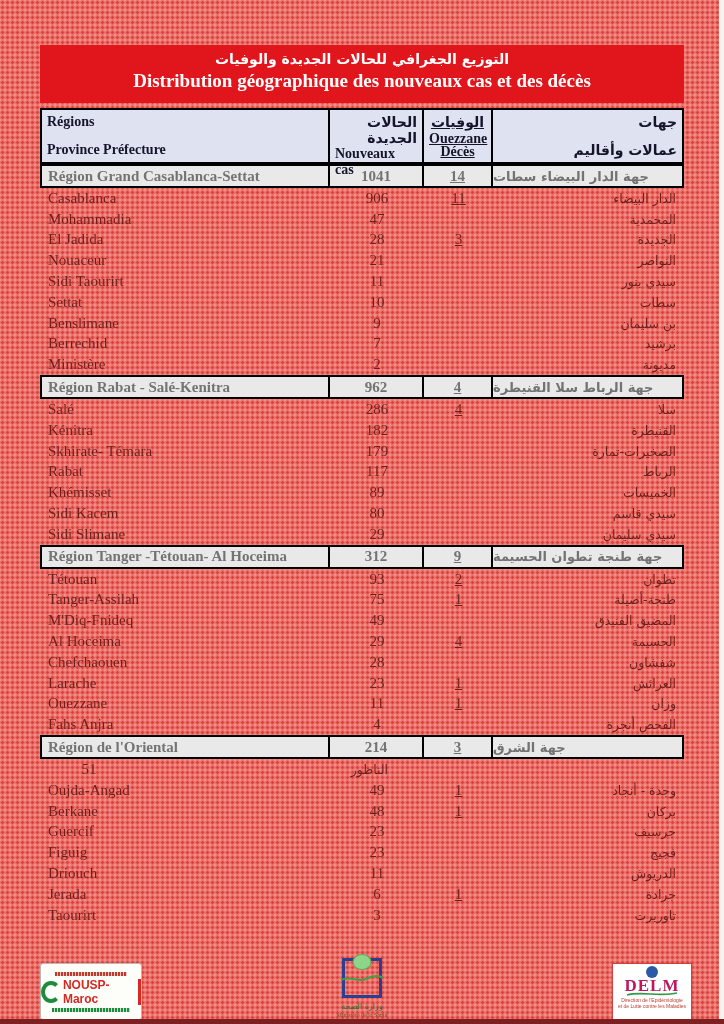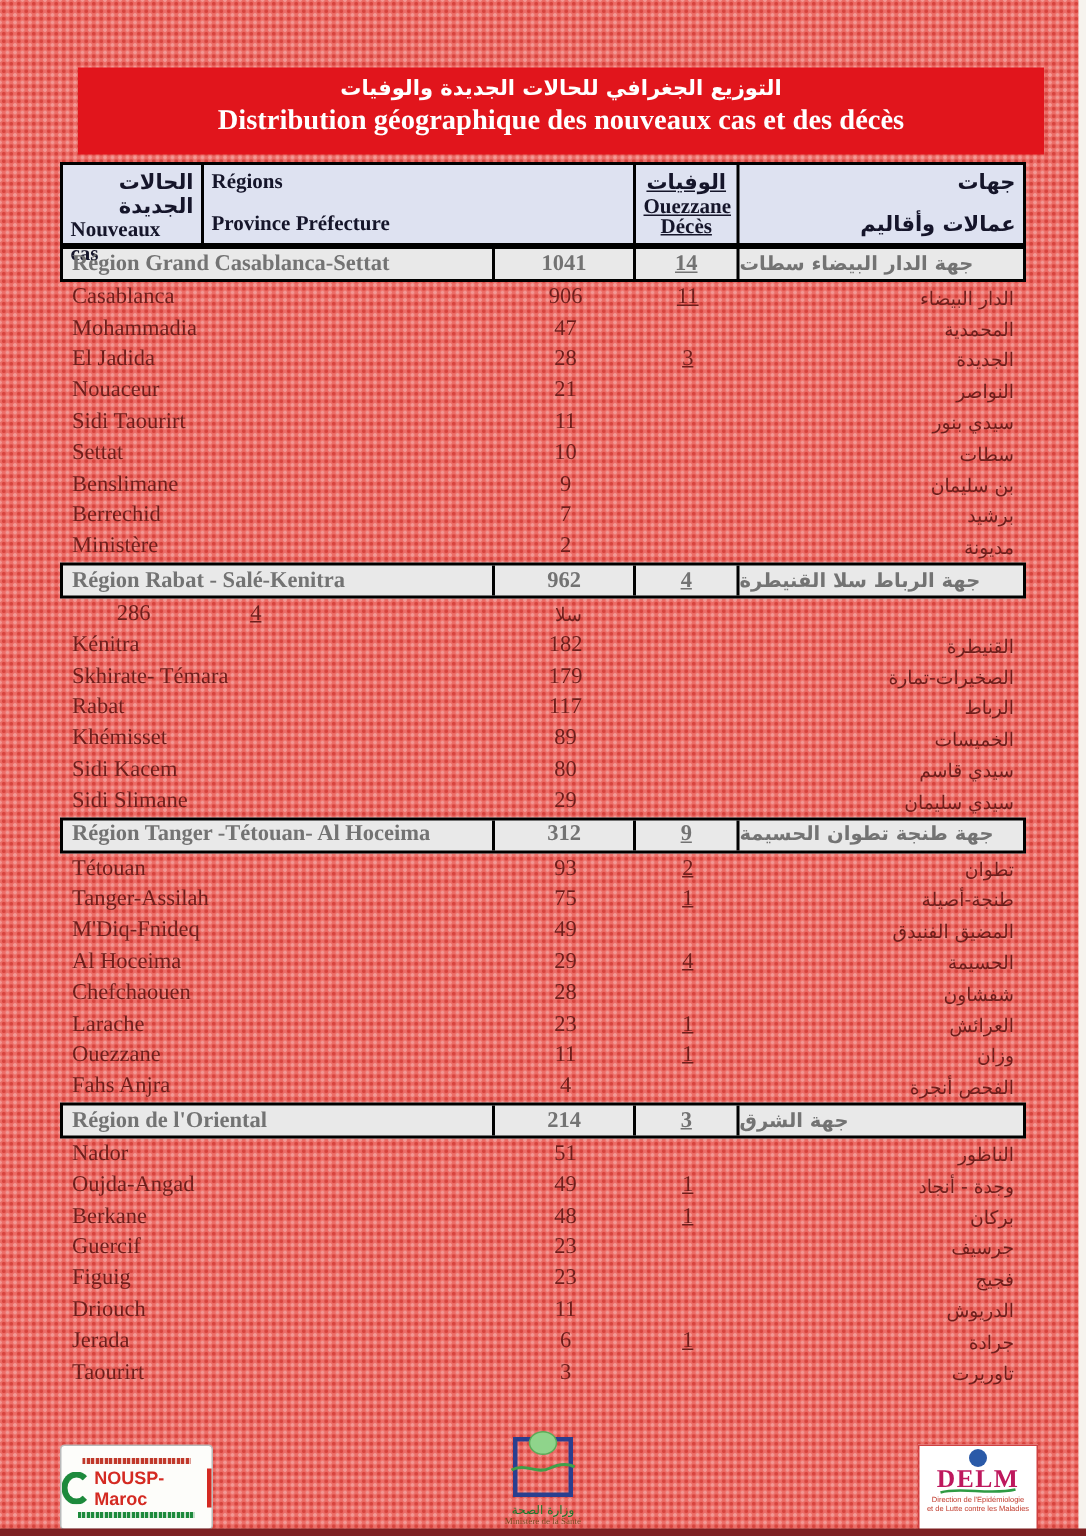--- a/index.html
+++ b/index.html
@@ -13,21 +13,21 @@
     background-size:5px 5px;
     background-position:0 0,2.5px 2.5px;
   }
   .right-edge{position:absolute;right:0;top:0;width:5px;height:100%;background:#f6f3ee;}
   .bottom-edge{position:absolute;left:0;bottom:0;width:100%;height:5px;background:#7c2022;}
 
   
   .title-band{
     position:absolute;left:40px;top:45px;width:644px;height:58px;
     background:var(--accent,#e1151c);color:#fff;text-align:center;
-    box-sizing:border-box;padding-top:6px;margin-left:12px;
+    box-sizing:border-box;padding-top:6px;
   }
   .title-ar{font-family:"DejaVu Sans",sans-serif;font-size:14px;font-weight:bold;direction:rtl;}
   .title-fr{font-size:19px;font-weight:bold;margin-top:3px;}
 
   
   .table{position:absolute;left:40px;top:108px;width:644px;}
   .cell{box-sizing:border-box;flex:none;}
   .c1{width:288px;} .c2{width:94px;} .c3{width:69px;text-decoration:underline;} .c4{width:189px;}
 
   .thead{
@@ -96,27 +96,27 @@
 
 <div class="page">
 
   <div class="title-band">
     <div class="title-ar">التوزيع الجغرافي للحالات الجديدة والوفيات</div>
     <div class="title-fr">Distribution géographique des nouveaux cas et des décès</div>
   </div>
 
   <div class="table">
     <div class="thead">
+      <div class="cell c1">
+        <div>Régions</div>
+        <div>Province Préfecture</div>
+      </div>
       <div class="cell c2">
         <div class="ar">الحالات الجديدة</div>
         <div>Nouveaux cas</div>
-      </div>
-      <div class="cell c1">
-        <div>Régions</div>
-        <div>Province Préfecture</div>
       </div>
       <div class="cell c3">
         <div class="ar">الوفيات</div>
         <div class="fr">Ouezzane Décès</div>
       </div>
       <div class="cell c4">
         <div class="ar">جهات</div>
         <div class="ar">عمالات وأقاليم</div>
       </div>
     </div>
@@ -196,20 +196,21 @@
 
   <div class="region-block">
     <div class="region-row">
       <div class="cell c1 region-name-fr">Région Rabat - Salé-Kenitra</div>
       <div class="cell c2 region-cases">962</div>
       <div class="cell c3 region-deaths">4</div>
       <div class="cell c4 region-name-ar">جهة الرباط سلا القنيطرة</div>
     </div>
     <div class="region-rows">
   <div class="data-row">
+    <div class="cell c1 fr-name">Salé</div>
     <div class="cell c2 cases">286</div>
     <div class="cell c3 deaths">4</div>
     <div class="cell c4 ar-name">سلا</div>
   </div>
 
   <div class="data-row">
     <div class="cell c1 fr-name">Kénitra</div>
     <div class="cell c2 cases">182</div>
     <div class="cell c3 deaths"></div>
     <div class="cell c4 ar-name">القنيطرة</div>
@@ -320,21 +321,20 @@
 
   <div class="region-block">
     <div class="region-row">
       <div class="cell c1 region-name-fr">Région de l'Oriental</div>
       <div class="cell c2 region-cases">214</div>
       <div class="cell c3 region-deaths">3</div>
       <div class="cell c4 region-name-ar">جهة الشرق</div>
     </div>
     <div class="region-rows">
   <div class="data-row">
-    <div class="cell c1 fr-name">Nador</div>
     <div class="cell c2 cases">51</div>
     <div class="cell c3 deaths"></div>
     <div class="cell c4 ar-name">الناظور</div>
   </div>
 
   <div class="data-row">
     <div class="cell c1 fr-name">Oujda-Angad</div>
     <div class="cell c2 cases">49</div>
     <div class="cell c3 deaths">1</div>
     <div class="cell c4 ar-name">وجدة - أنجاد</div>

